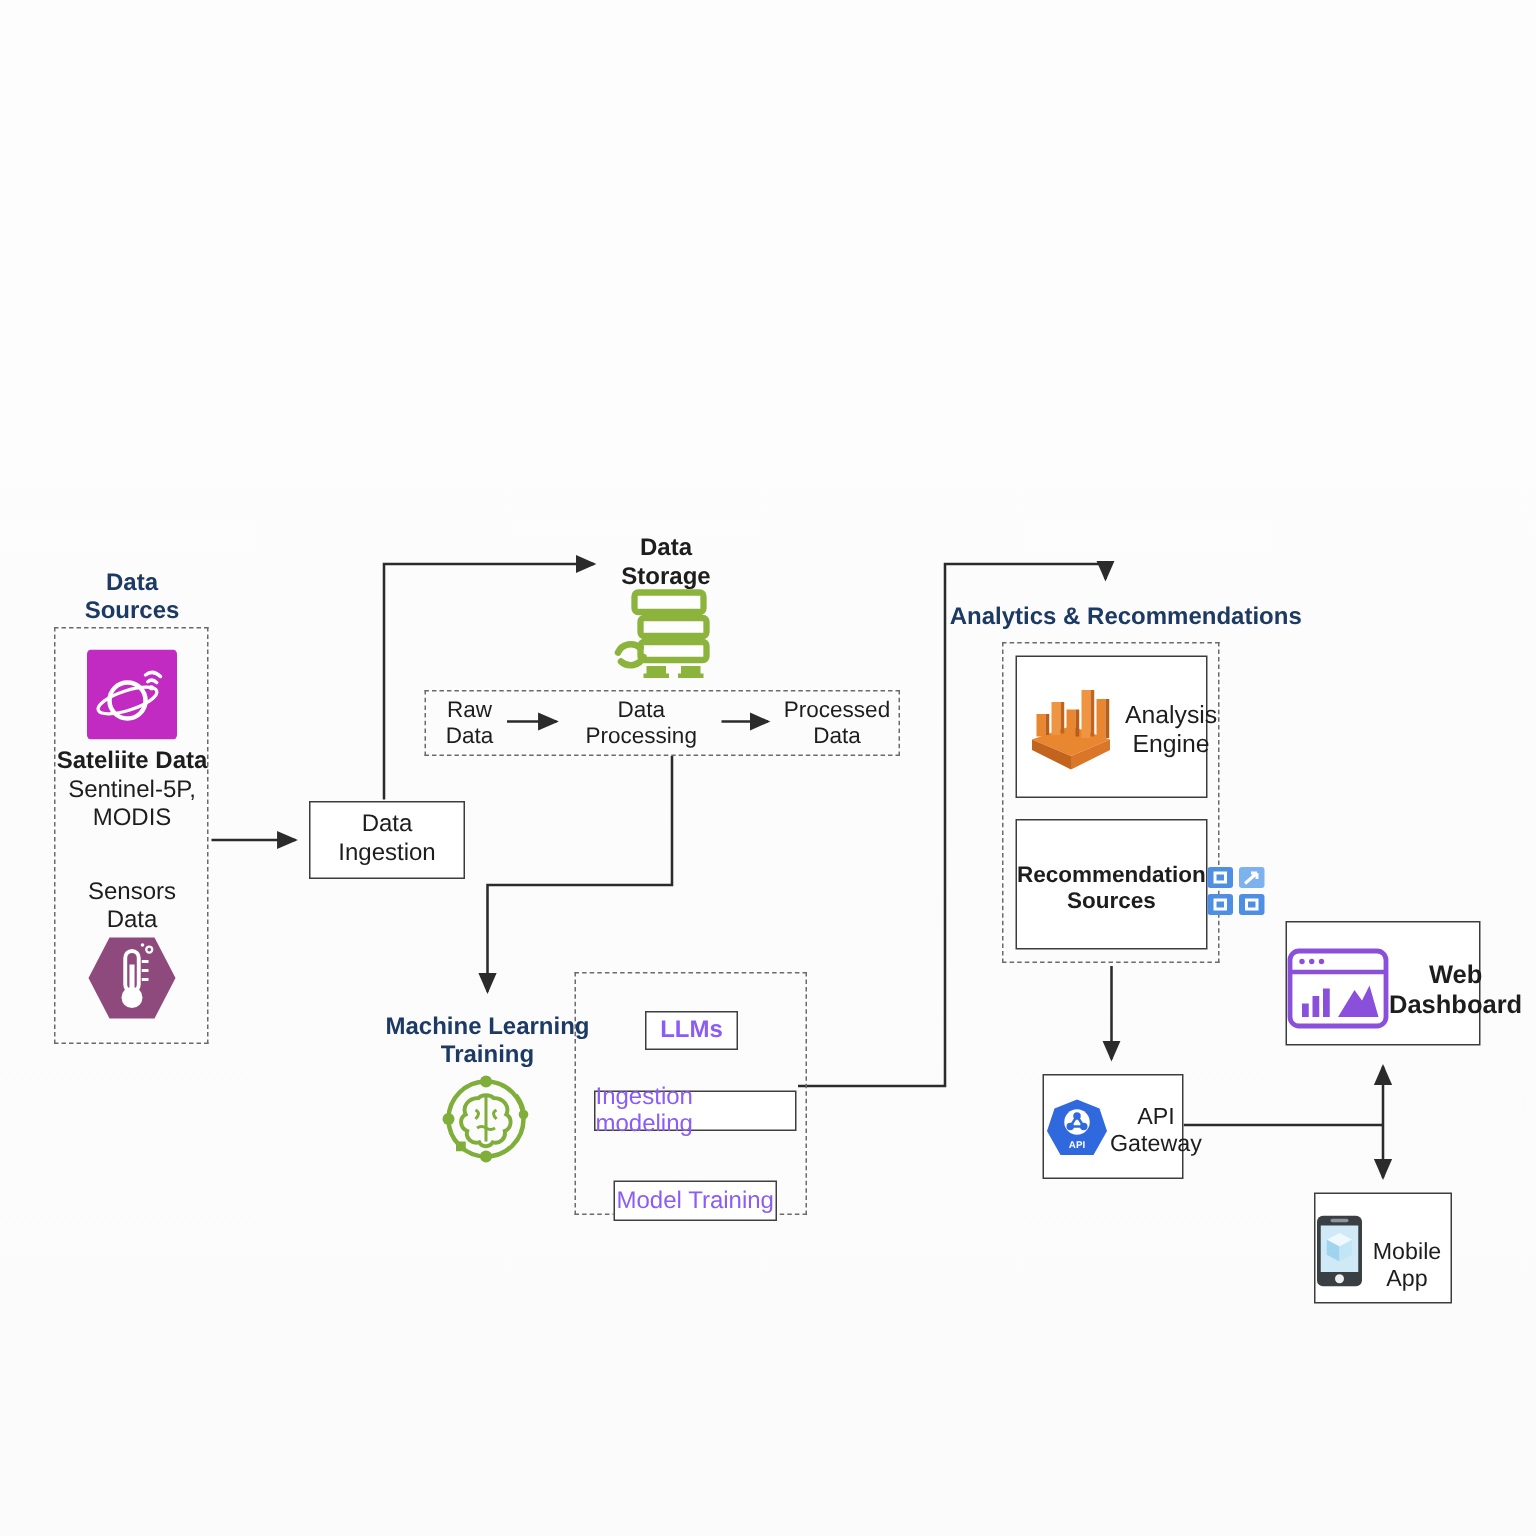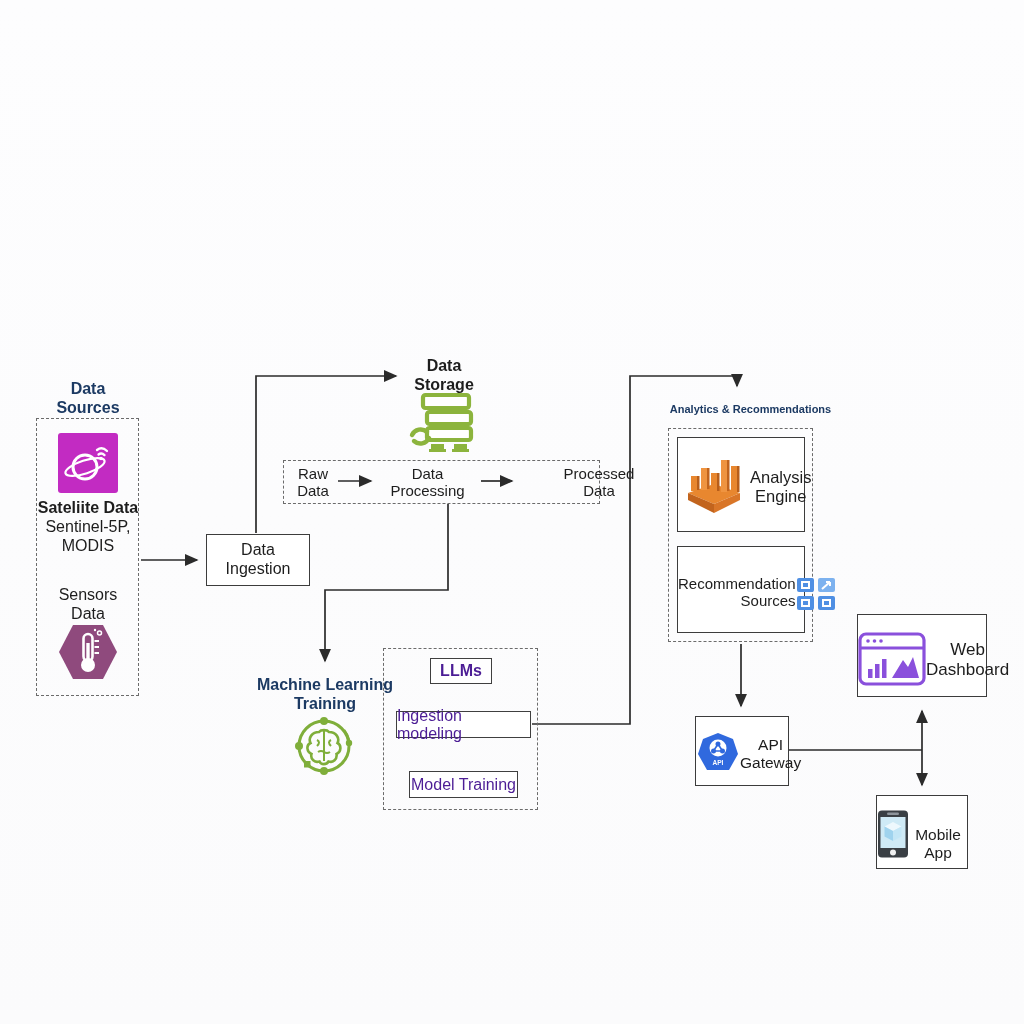--- a/index.html
+++ b/index.html
@@ -7,21 +7,21 @@
   #canvas{position:relative;width:1024px;height:1024px;background:linear-gradient(180deg,#fdfdfe 0%,#fbfbfc 100%);}
   .abs{position:absolute;}
   #connectors{position:absolute;left:0;top:0;z-index:1;pointer-events:none;}
   .node{z-index:2;}
   .box{border:1.6px solid #3c3c3c;background:#ffffff;box-sizing:border-box;display:flex;flex-direction:row;align-items:center;justify-content:center;}
   .dashedbox{border:1.5px dashed #6b6b6b;background:transparent;box-sizing:border-box;}
   .lbl{color:#1d1d1d;text-align:center;line-height:1.16;font-weight:500;}
   .lbl .line{display:block;}
   .navy{color:#1c3a63;font-weight:700;}
   .f16{font-size:16px;} .f15{font-size:15px;} .f17{font-size:17px;}
-  .innerbox{border:1.4px solid #3f3f3f;background:#fff;box-sizing:border-box;display:flex;align-items:center;justify-content:center;color:#4c1d95;}
+  .innerbox{border:1.4px solid #3f3f3f;background:#fff;box-sizing:border-box;display:flex;align-items:center;justify-content:center;color:#8b5cf6;margin-top:16px;}
   svg{display:block;}
 </style>
 </head>
 <body>
 
 <div id="canvas">
 
   <svg id="connectors" width="1024" height="1024" viewBox="0 0 1024 1024">
     <defs>
       <marker id="ah" viewBox="0 0 10 10" refX="8.5" refY="5" markerWidth="8.5" markerHeight="8.5" orient="auto-start-reverse">
@@ -119,21 +119,21 @@
   <div class="abs node lbl f15" style="left:285px;top:465px;width:56px;font-weight:500;z-index:2;">
     <span class="line">Raw</span>
     <span class="line">Data</span>
   </div>
 
   <div class="abs node lbl f15" style="left:379px;top:465px;width:97px;font-weight:500;z-index:2;">
     <span class="line">Data</span>
     <span class="line">Processing</span>
   </div>
 
-  <div class="abs node lbl f15" style="left:518px;top:465px;width:80px;font-weight:500;z-index:2;margin-left:41px;">
+  <div class="abs node lbl f15" style="left:518px;top:465px;width:80px;font-weight:500;z-index:2;">
     <span class="line">Processed</span>
     <span class="line">Data</span>
   </div>
 
   <div class="abs node lbl navy f16" style="left:245px;top:676px;width:160px;">
     <span class="line">Machine Learning</span>
     <span class="line">Training</span>
   </div>
 
   <div class="abs node" style="left:292px;top:714px;">
@@ -156,21 +156,21 @@
   </div>
 
   <div class="abs node dashedbox" style="left:383px;top:648px;width:155px;height:162px;"></div>
 
   <div class="abs node innerbox f16" style="left:430px;top:658px;width:62px;height:26px;font-weight:600;">LLMs</div>
 
   <div class="abs node innerbox f16" style="left:396px;top:711px;width:135px;height:27px;font-weight:500;">Ingestion modeling</div>
 
   <div class="abs node innerbox f16" style="left:409px;top:771px;width:109px;height:27px;font-weight:500;">Model Training</div>
 
-  <div class="abs node lbl navy" style="left:628px;top:403px;width:245px;font-size:11px;">Analytics &amp; Recommendations</div>
+  <div class="abs node lbl navy" style="left:628px;top:403px;width:245px;font-size:16px;">Analytics &amp; Recommendations</div>
 
   <div class="abs node dashedbox" style="left:668px;top:428px;width:145px;height:214px;"></div>
 
   <div class="abs node box" style="left:677px;top:437px;width:128px;height:95px;justify-content:flex-start;padding-top:3px;">
     <span>
       <svg width="72" height="60" viewBox="0 0 72 60">
         <polygon points="10,37 36,28 62,37 36,48" fill="#e8872f"></polygon>
         <polygon points="10,37 36,48 36,57 10,44" fill="#c2641d"></polygon>
         <polygon points="62,37 36,48 36,57 62,44" fill="#d97628"></polygon>
         <g>
@@ -184,21 +184,21 @@
             <rect x="49" y="4" width="2.5" height="31" fill="#c2641d"></rect>
           <rect x="53" y="10" width="6" height="27" fill="#e8872f"></rect>
             <rect x="59" y="10" width="2.5" height="26" fill="#b85e1a"></rect>
         </g>
       </svg>
     </span>
     <div class="lbl" style="font-size:16.5px;font-weight:400;margin-top:2px;">Analysis Engine</div>
   </div>
 
   <div class="abs node box" style="left:677px;top:546px;width:128px;height:87px;justify-content:flex-start;padding-top:5px;">
-    <div class="lbl f15" style="font-weight:400;text-align:right;">
+    <div class="lbl f15" style="font-weight:700;">
       <span class="line">Recommendation</span>
       <span class="line">Sources</span>
     </div>
     <span style="margin-top:3px;">
       <svg width="40" height="34" viewBox="0 0 40 34">
         <rect x="1" y="1" width="17" height="14" rx="2" fill="#4f8fe3"></rect>
         <rect x="22" y="1" width="17" height="14" rx="2" fill="#7db2ef"></rect>
         <rect x="1" y="19" width="17" height="14" rx="2" fill="#4f8fe3"></rect>
         <rect x="22" y="19" width="17" height="14" rx="2" fill="#4f8fe3"></rect>
         <rect x="6" y="5" width="7" height="6" fill="none" stroke="#ffffff" stroke-width="2"></rect>
@@ -233,21 +233,21 @@
         <line x1="2" y1="16" x2="66" y2="16" stroke="#8a50dc" stroke-width="3"></line>
         <circle cx="10" cy="9" r="1.8" fill="#8a50dc"></circle>
         <circle cx="16.5" cy="9" r="1.8" fill="#8a50dc"></circle>
         <circle cx="23" cy="9" r="1.8" fill="#8a50dc"></circle>
         <rect x="10" y="37" width="4.5" height="9" fill="#8a50dc"></rect>
         <rect x="17" y="32" width="4.5" height="14" fill="#8a50dc"></rect>
         <rect x="24" y="27" width="4.5" height="19" fill="#8a50dc"></rect>
         <path d="M34 46 L45 28 L50 35 L55 25 L61 46 Z" fill="#8a50dc"></path>
       </svg>
     </span>
-    <div class="lbl f17" style="font-weight:400;margin-top:3px;">Web Dashboard</div>
+    <div class="lbl f17" style="font-weight:700;margin-top:3px;">Web Dashboard</div>
   </div>
 
   <div class="abs node box" style="left:876px;top:795px;width:92px;height:74px;justify-content:flex-start;padding-top:4px;">
     <span>
       <svg width="32" height="48" viewBox="0 0 32 48">
         <rect x="1" y="0.5" width="30" height="47" rx="4" fill="#3a3f44"></rect>
         <rect x="10" y="2.5" width="12" height="2.4" rx="1.2" fill="#8d949b"></rect>
         <rect x="3.5" y="7" width="25" height="31" fill="#cfeaf6"></rect>
         <polygon points="16,12 24.5,16.5 16,21 7.5,16.5" fill="#eef8fd"></polygon>
         <polygon points="7.5,16.5 16,21 16,31 7.5,26.5" fill="#9fd3ee"></polygon>

